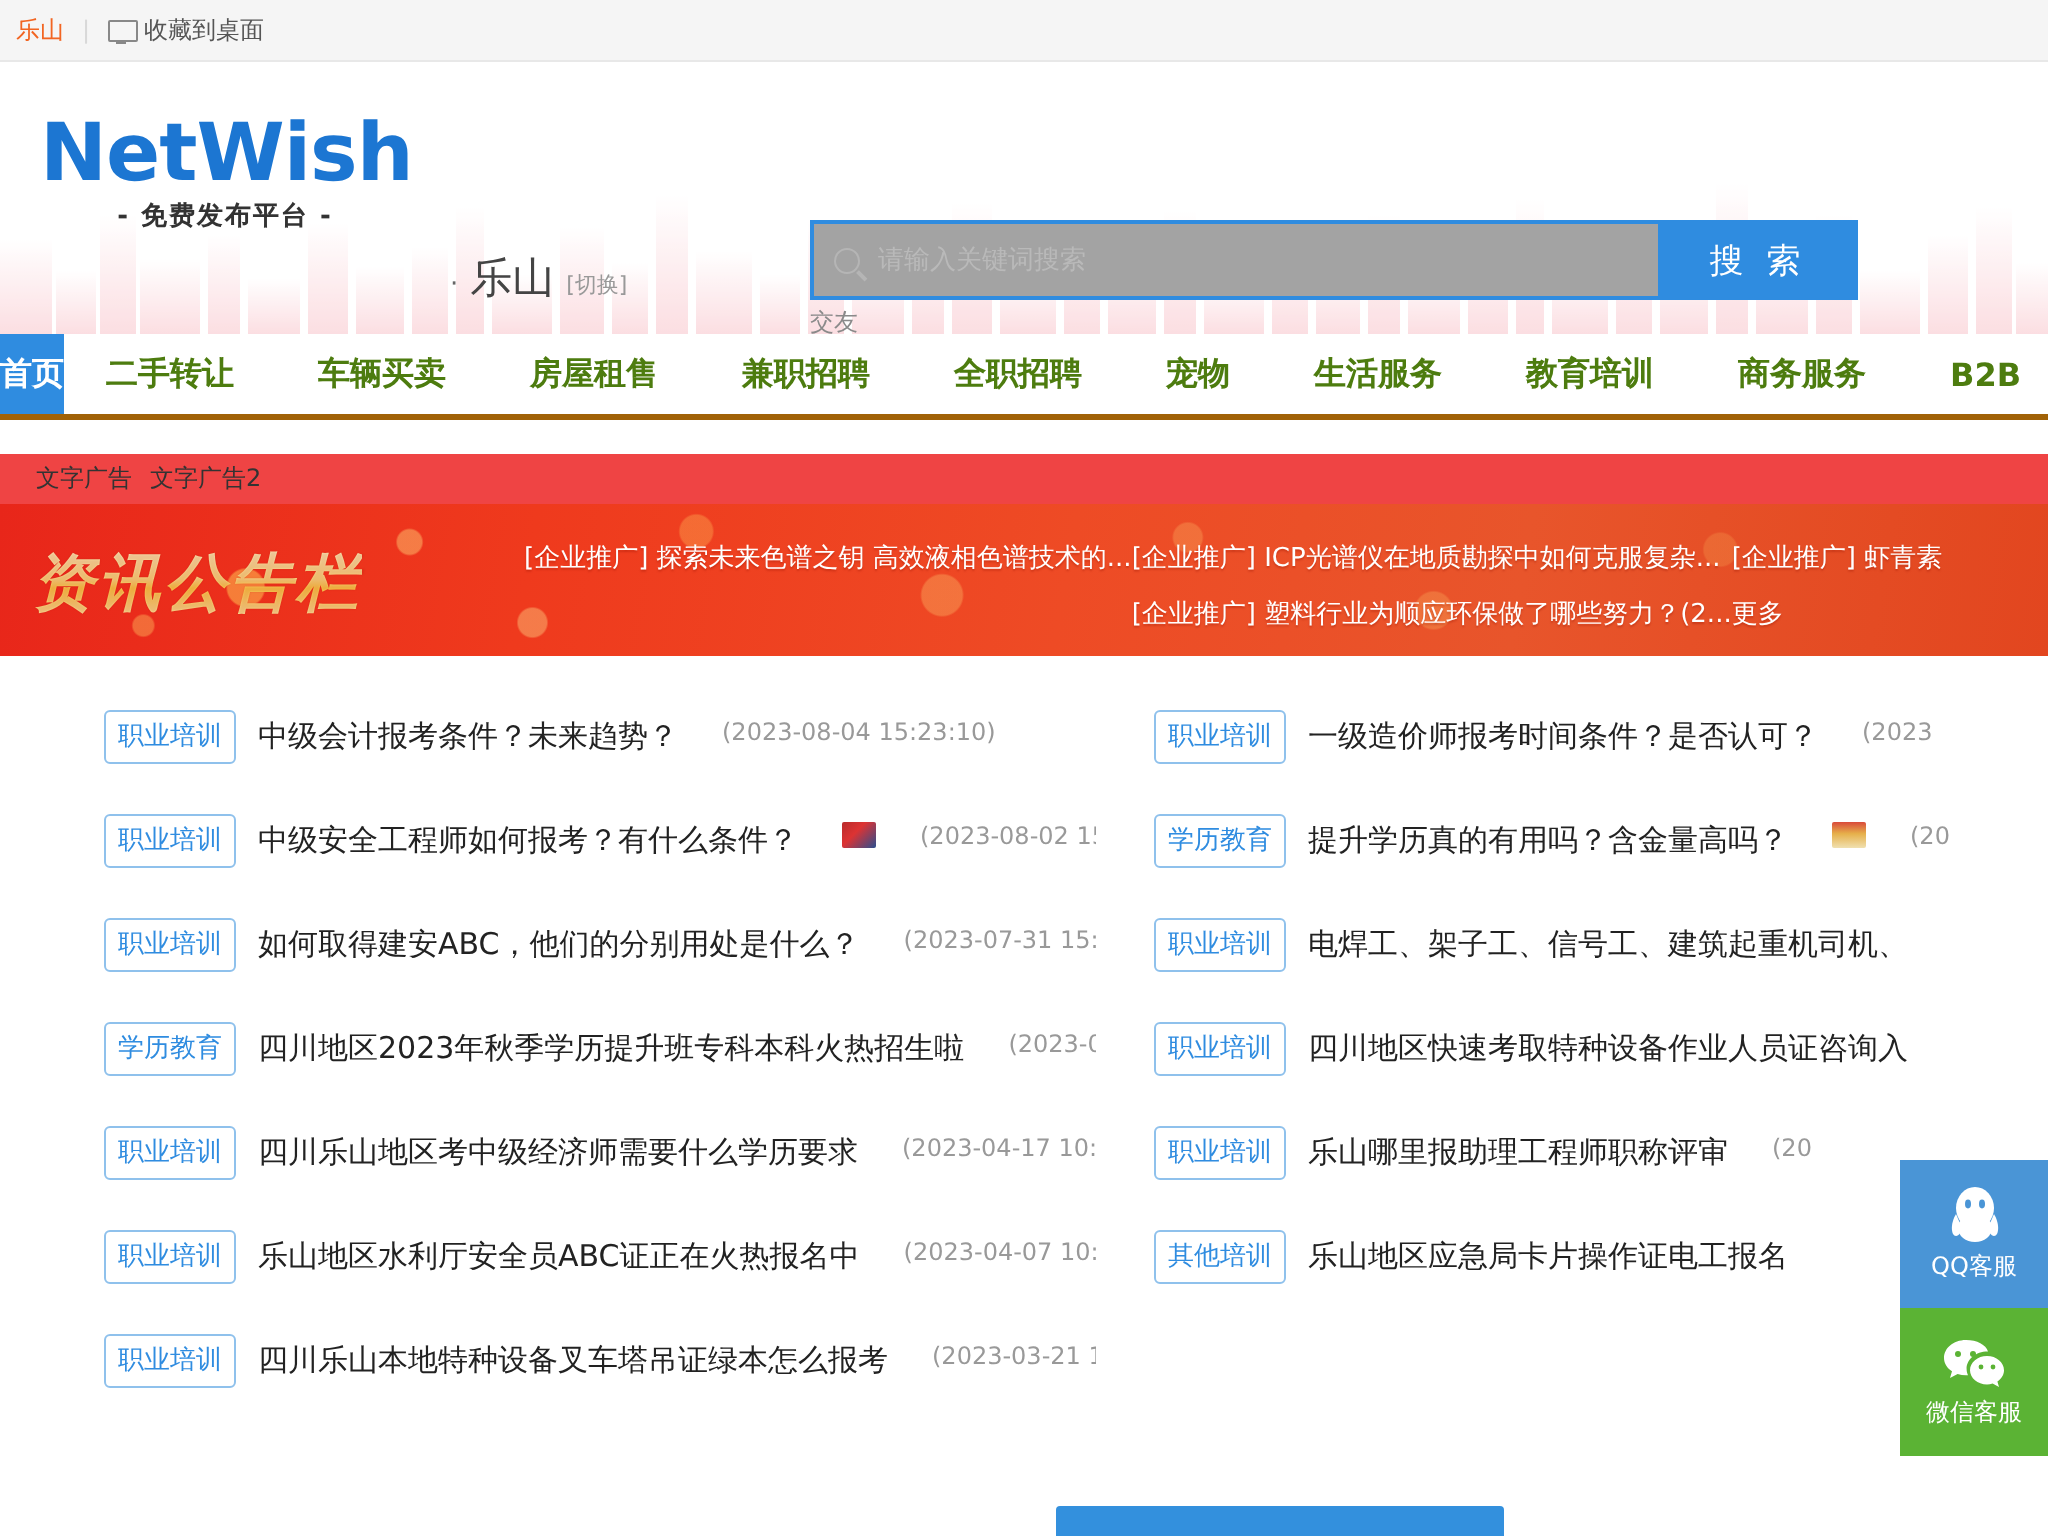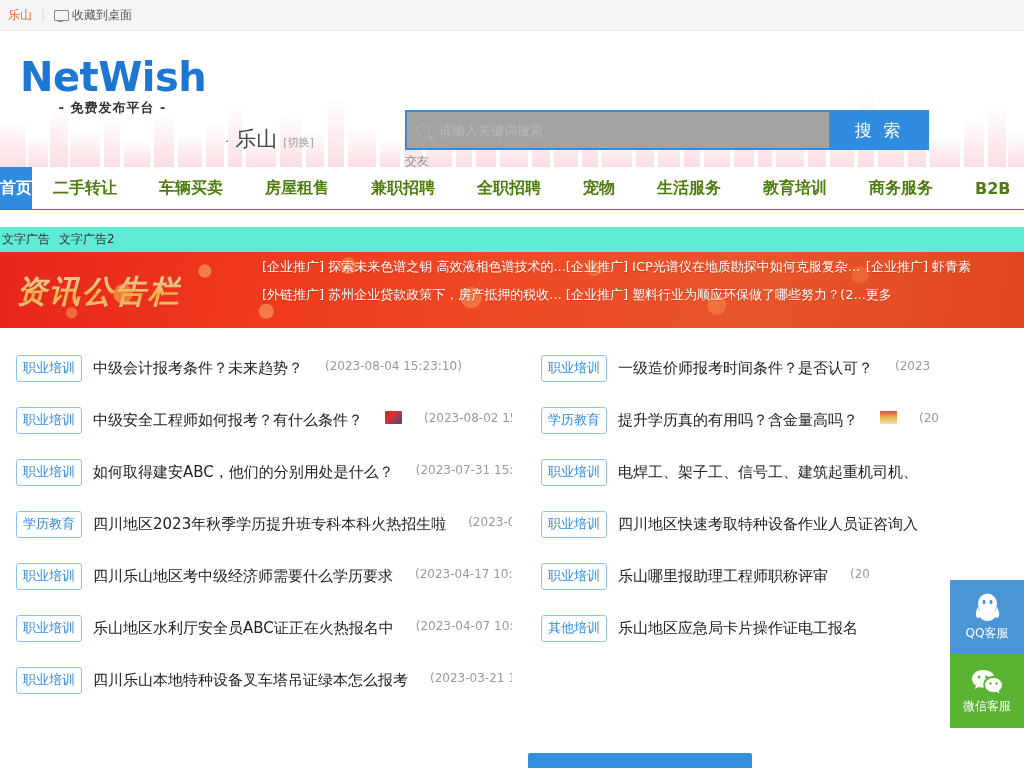--- a/index.html
+++ b/index.html
@@ -104,34 +104,34 @@
   }
 
   
   .navrow { position: relative; height: 60px; background: transparent; }
   .extra-link {
     position: absolute; left: 405px; top: -14px;
     font-size: 12px; color: #8a8a8a;
   }
   .nav {
     display: flex; align-items: stretch; height: 43px;
-    border-bottom: 1px solid #a16207;
+    border-bottom: 3px solid #a16207;
   }
   .nav-item {
     display: flex; align-items: center; justify-content: center;
     font-size: 16px; color: #4d7c0f; font-weight: bold;
     padding: 0 21px; white-space: nowrap; cursor: pointer;
   }
   .nav-item.active { background: #2f8ce0; color: #fff; width: 70px; padding: 0; }
 
   
   .textads {
     height: 25px; display: flex; align-items: center;
-    font-size: 12px; color: #333; gap: 9px; padding-left: 2px;
-    background: #5eead4;
+    font-size: 12px; color: #333; gap: 9px; padding-left: 18px;
+    background: #ef4444;
   }
   .textads span { cursor: pointer; }
 
   
   .notice {
     position: relative;
     height: 76px;
     background:
       radial-gradient(circle at 12% 55%, rgba(255,190,80,0.55) 0 9px, transparent 10px),
       radial-gradient(circle at 20% 25%, rgba(255,210,120,0.45) 0 6px, transparent 7px),
@@ -147,36 +147,36 @@
   }
   .notice-title {
     position: absolute; left: 16px; top: 19px;
     font-size: 31px; font-weight: bold; letter-spacing: 2px;
     font-style: italic;
     background: linear-gradient(180deg, #fff7cf 0%, #ffe487 45%, #ffd24d 55%, #fff3c2 100%);
     -webkit-background-clip: text; background-clip: text; color: transparent;
     text-shadow: 0 0 1px rgba(160,20,0,0.2);
   }
   .notice-cols {
-    position: absolute; left: 262px; top: 6px; right: 0;
+    position: absolute; left: 262px; top: 18px; right: 0;
     display: flex; gap: 0;
   }
   .ncol { display: flex; flex-direction: column; gap: 10px; }
   .ncol.c1 { width: 330px; }
   .ncol.c2 { width: 330px; }
   .ncol.c3 { width: 180px; }
   .nitem {
     font-size: 13px; color: #ffffff; white-space: nowrap;
     overflow: hidden; cursor: pointer;
     text-shadow: 0 1px 1px rgba(150,20,0,0.35);
   }
 
   
   .listings {
-    display: flex; padding: 14px 0 0 0;
+    display: flex; padding: 14px 0 0 0; margin-left: 36px;
   }
   .lcol { width: 512px; }
   .lcol.right { padding-left: 13px; }
   .lrow {
     display: flex; align-items: center; gap: 11px;
     height: 52px; padding-left: 16px;
   }
   .tag {
     flex: none;
     width: 66px; height: 27px;
@@ -328,21 +328,20 @@
 <div class="textads">
   <span>文字广告</span>
   <span>文字广告2</span>
 </div>
 
 <div class="notice">
   <div class="notice-title">资讯公告栏</div>
   <div class="notice-cols">
     <div class="ncol c1">
       <div class="nitem">[企业推广] 探索未来色谱之钥 高效液相色谱技术的...</div>
-      <div class="nitem">[外链推广] 苏州企业贷款政策下，房产抵押的税收...</div>
     </div>
     <div class="ncol c2">
       <div class="nitem">[企业推广] ICP光谱仪在地质勘探中如何克服复杂...</div>
       <div class="nitem">[企业推广] 塑料行业为顺应环保做了哪些努力？(2...</div>
     </div>
     <div class="ncol c3">
       <div class="nitem">[企业推广] 虾青素</div>
       <div class="nitem">更多</div>
     </div>
   </div>

